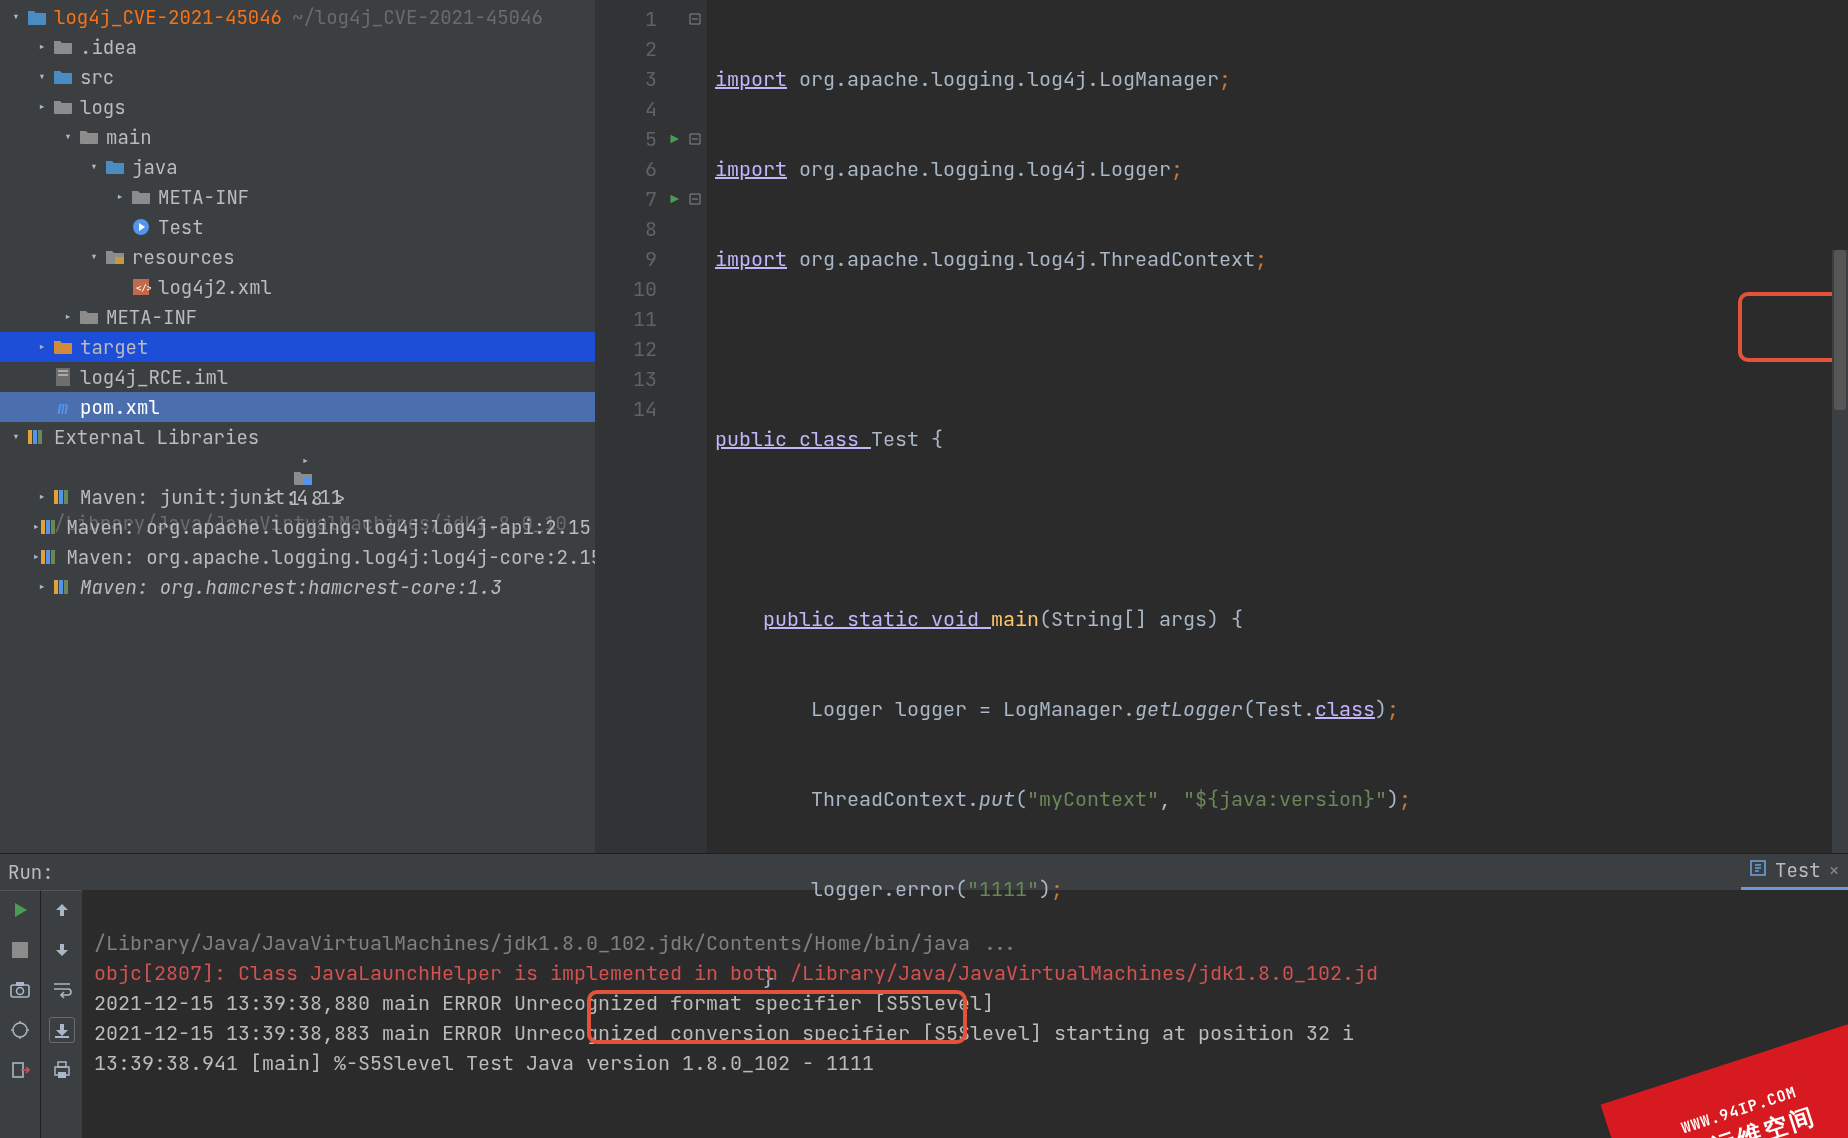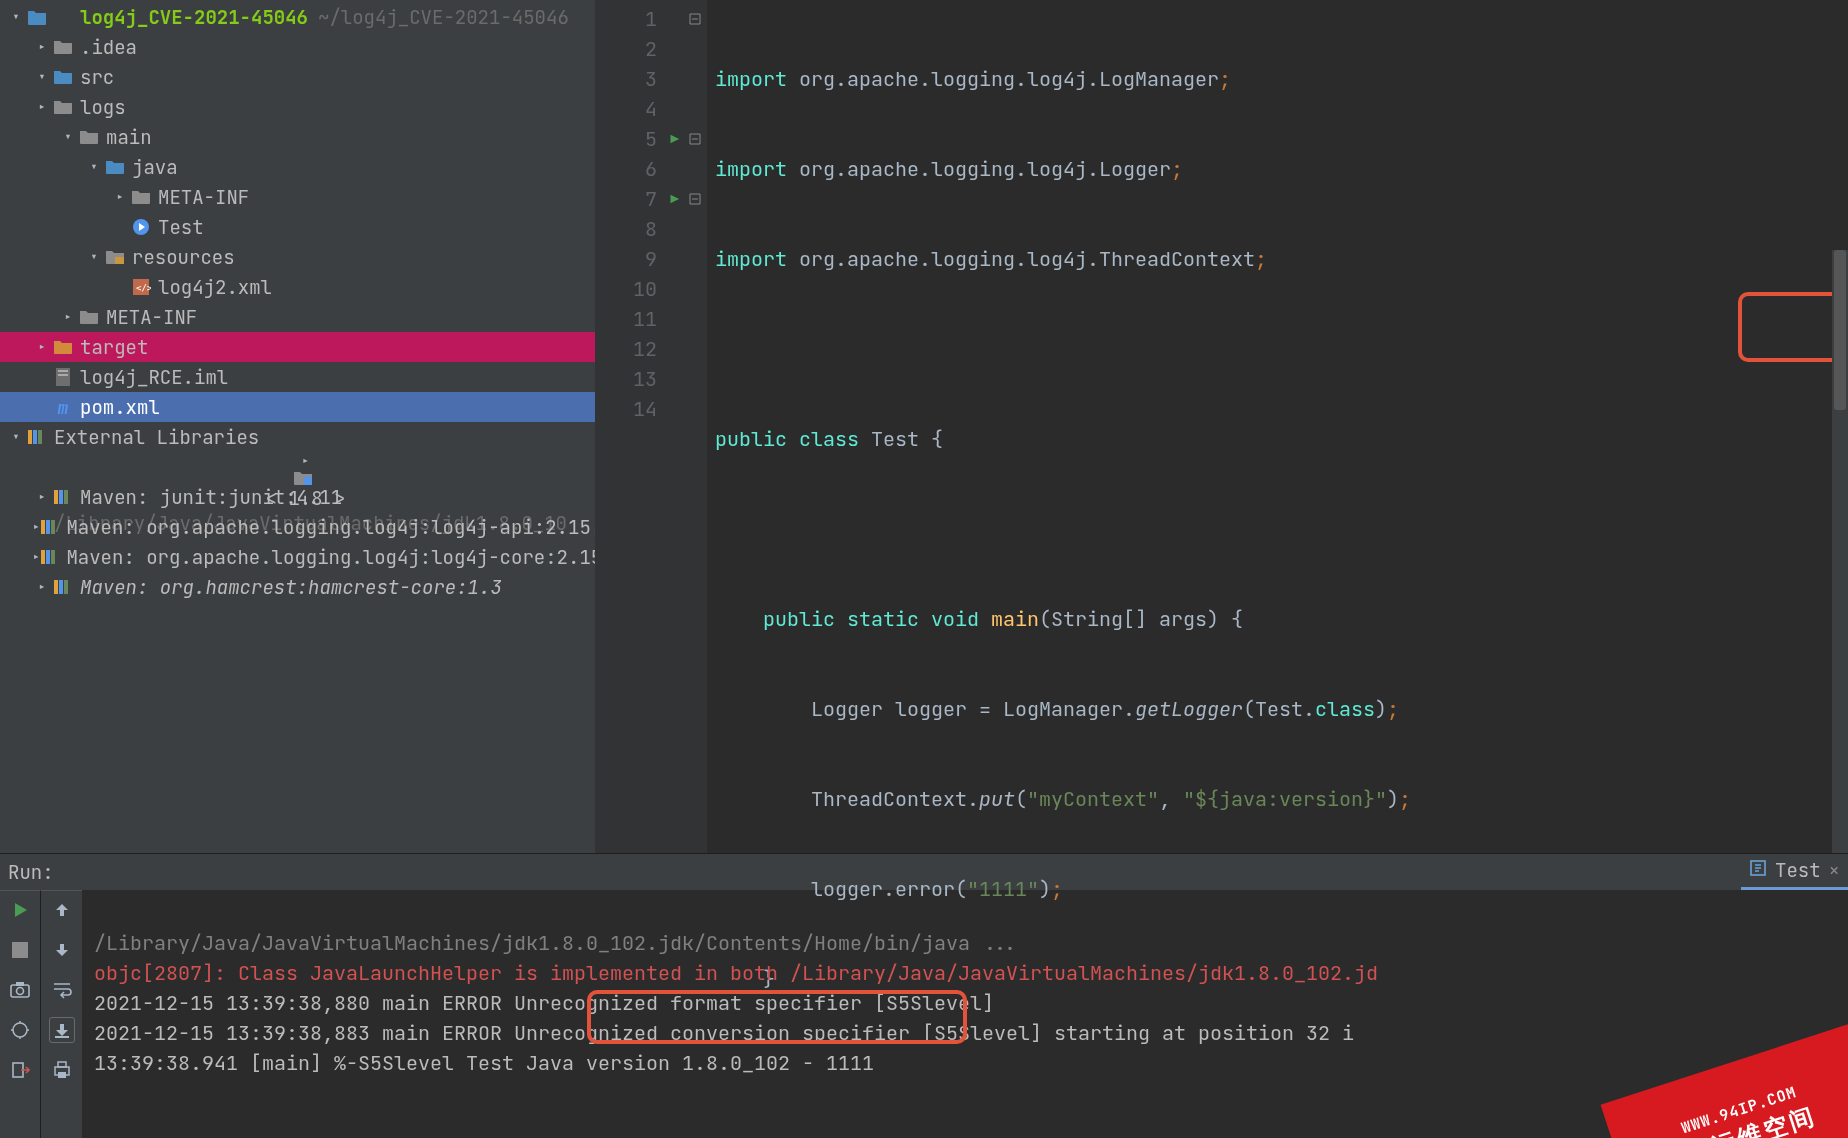--- a/index.html
+++ b/index.html
@@ -23,38 +23,38 @@
     padding-top: 2px;
   }
   .tree-row {
     display: flex;
     align-items: center;
     height: 30px;
     white-space: nowrap;
     cursor: pointer;
   }
   .tree-row.sel-1 { background: #4b6eaf; color: #fff; }
-  .tree-row.sel-2 { background: #be185d; }
+  .tree-row.sel-2 { background: #1d4ed8; }
   .chev {
     width: 20px; text-align: center; font-size: 14px;
     color: #a9b7c6;
   }
   .chev.empty::before { content: ""; }
   .chev.down::before { content: "▾"; }
   .chev.right::before { content: "▸"; }
   .ficon {
     width: 22px; height: 22px; display: inline-flex;
     align-items: center; justify-content: center;
     margin-right: 6px; font-size: 16px;
   }
   .ficon.folder-blue { color: #4fa1d1; }
   .ficon.lib svg { vertical-align: middle; }
   .tree-row .label { }
   .tree-row .hint { color: #6b6b6b; margin-left: 10px; }
-  .tree-row.bold .label { font-weight: bold; color: #84cc16; margin-left: 26px;}
+  .tree-row.bold .label { font-weight: normal; color: #f97316;}
 
   
   .editor {
     flex: 1;
     background: #2b2b2b;
     display: flex;
     position: relative;
     font-size: 20px;
   }
   .gutter {
@@ -79,21 +79,21 @@
     height: 30px; display: flex; align-items: center; justify-content: center;
     color: #6b6b6b; font-size: 14px;
   }
   .code {
     flex: 1;
     padding: 4px 0 0 8px;
     white-space: pre;
     line-height: 30px;
   }
   .code .line { height: 30px; }
-  .kw { color: #5eead4; }
+  .kw { color: #c4b5fd; text-decoration: underline; }
   .str { color: #6a8759; }
   .fn { color: #ffc66d; }
   .it { font-style: italic; }
   .semi { color: #cc7832; }
   .highlight-box {
     position: absolute;
     border: 4px solid #e3533a;
     border-radius: 10px;
   }
 

